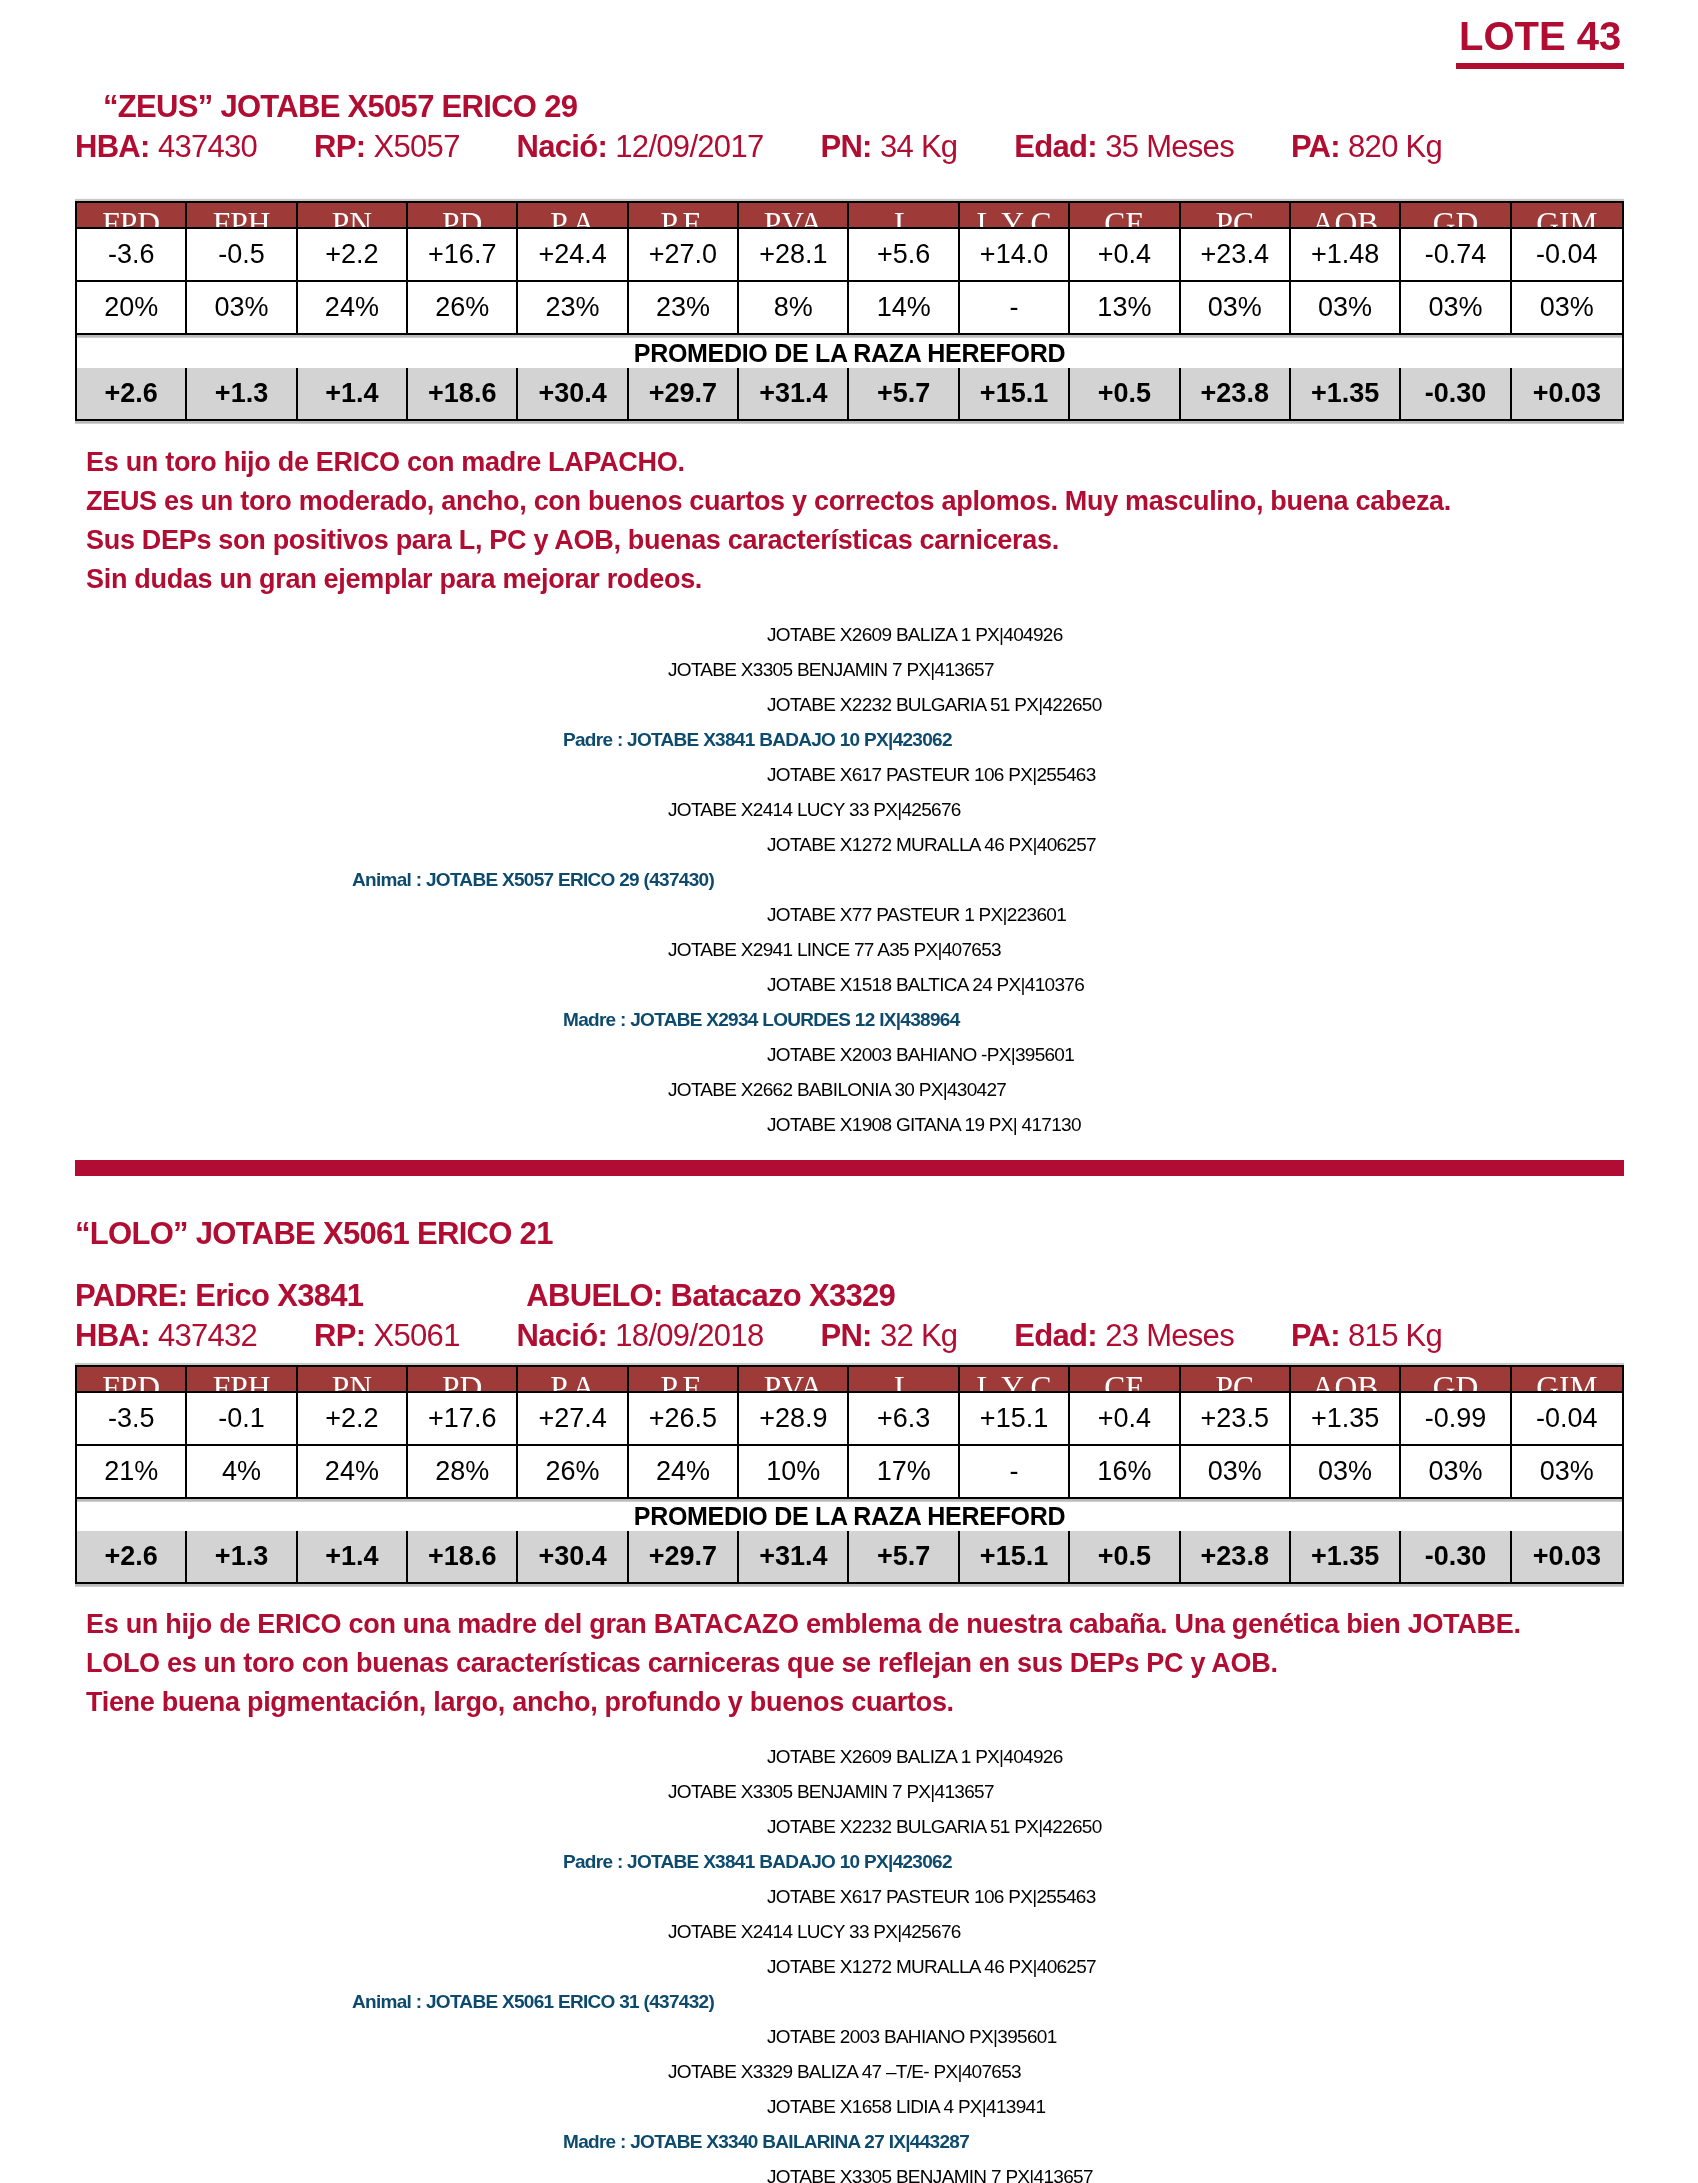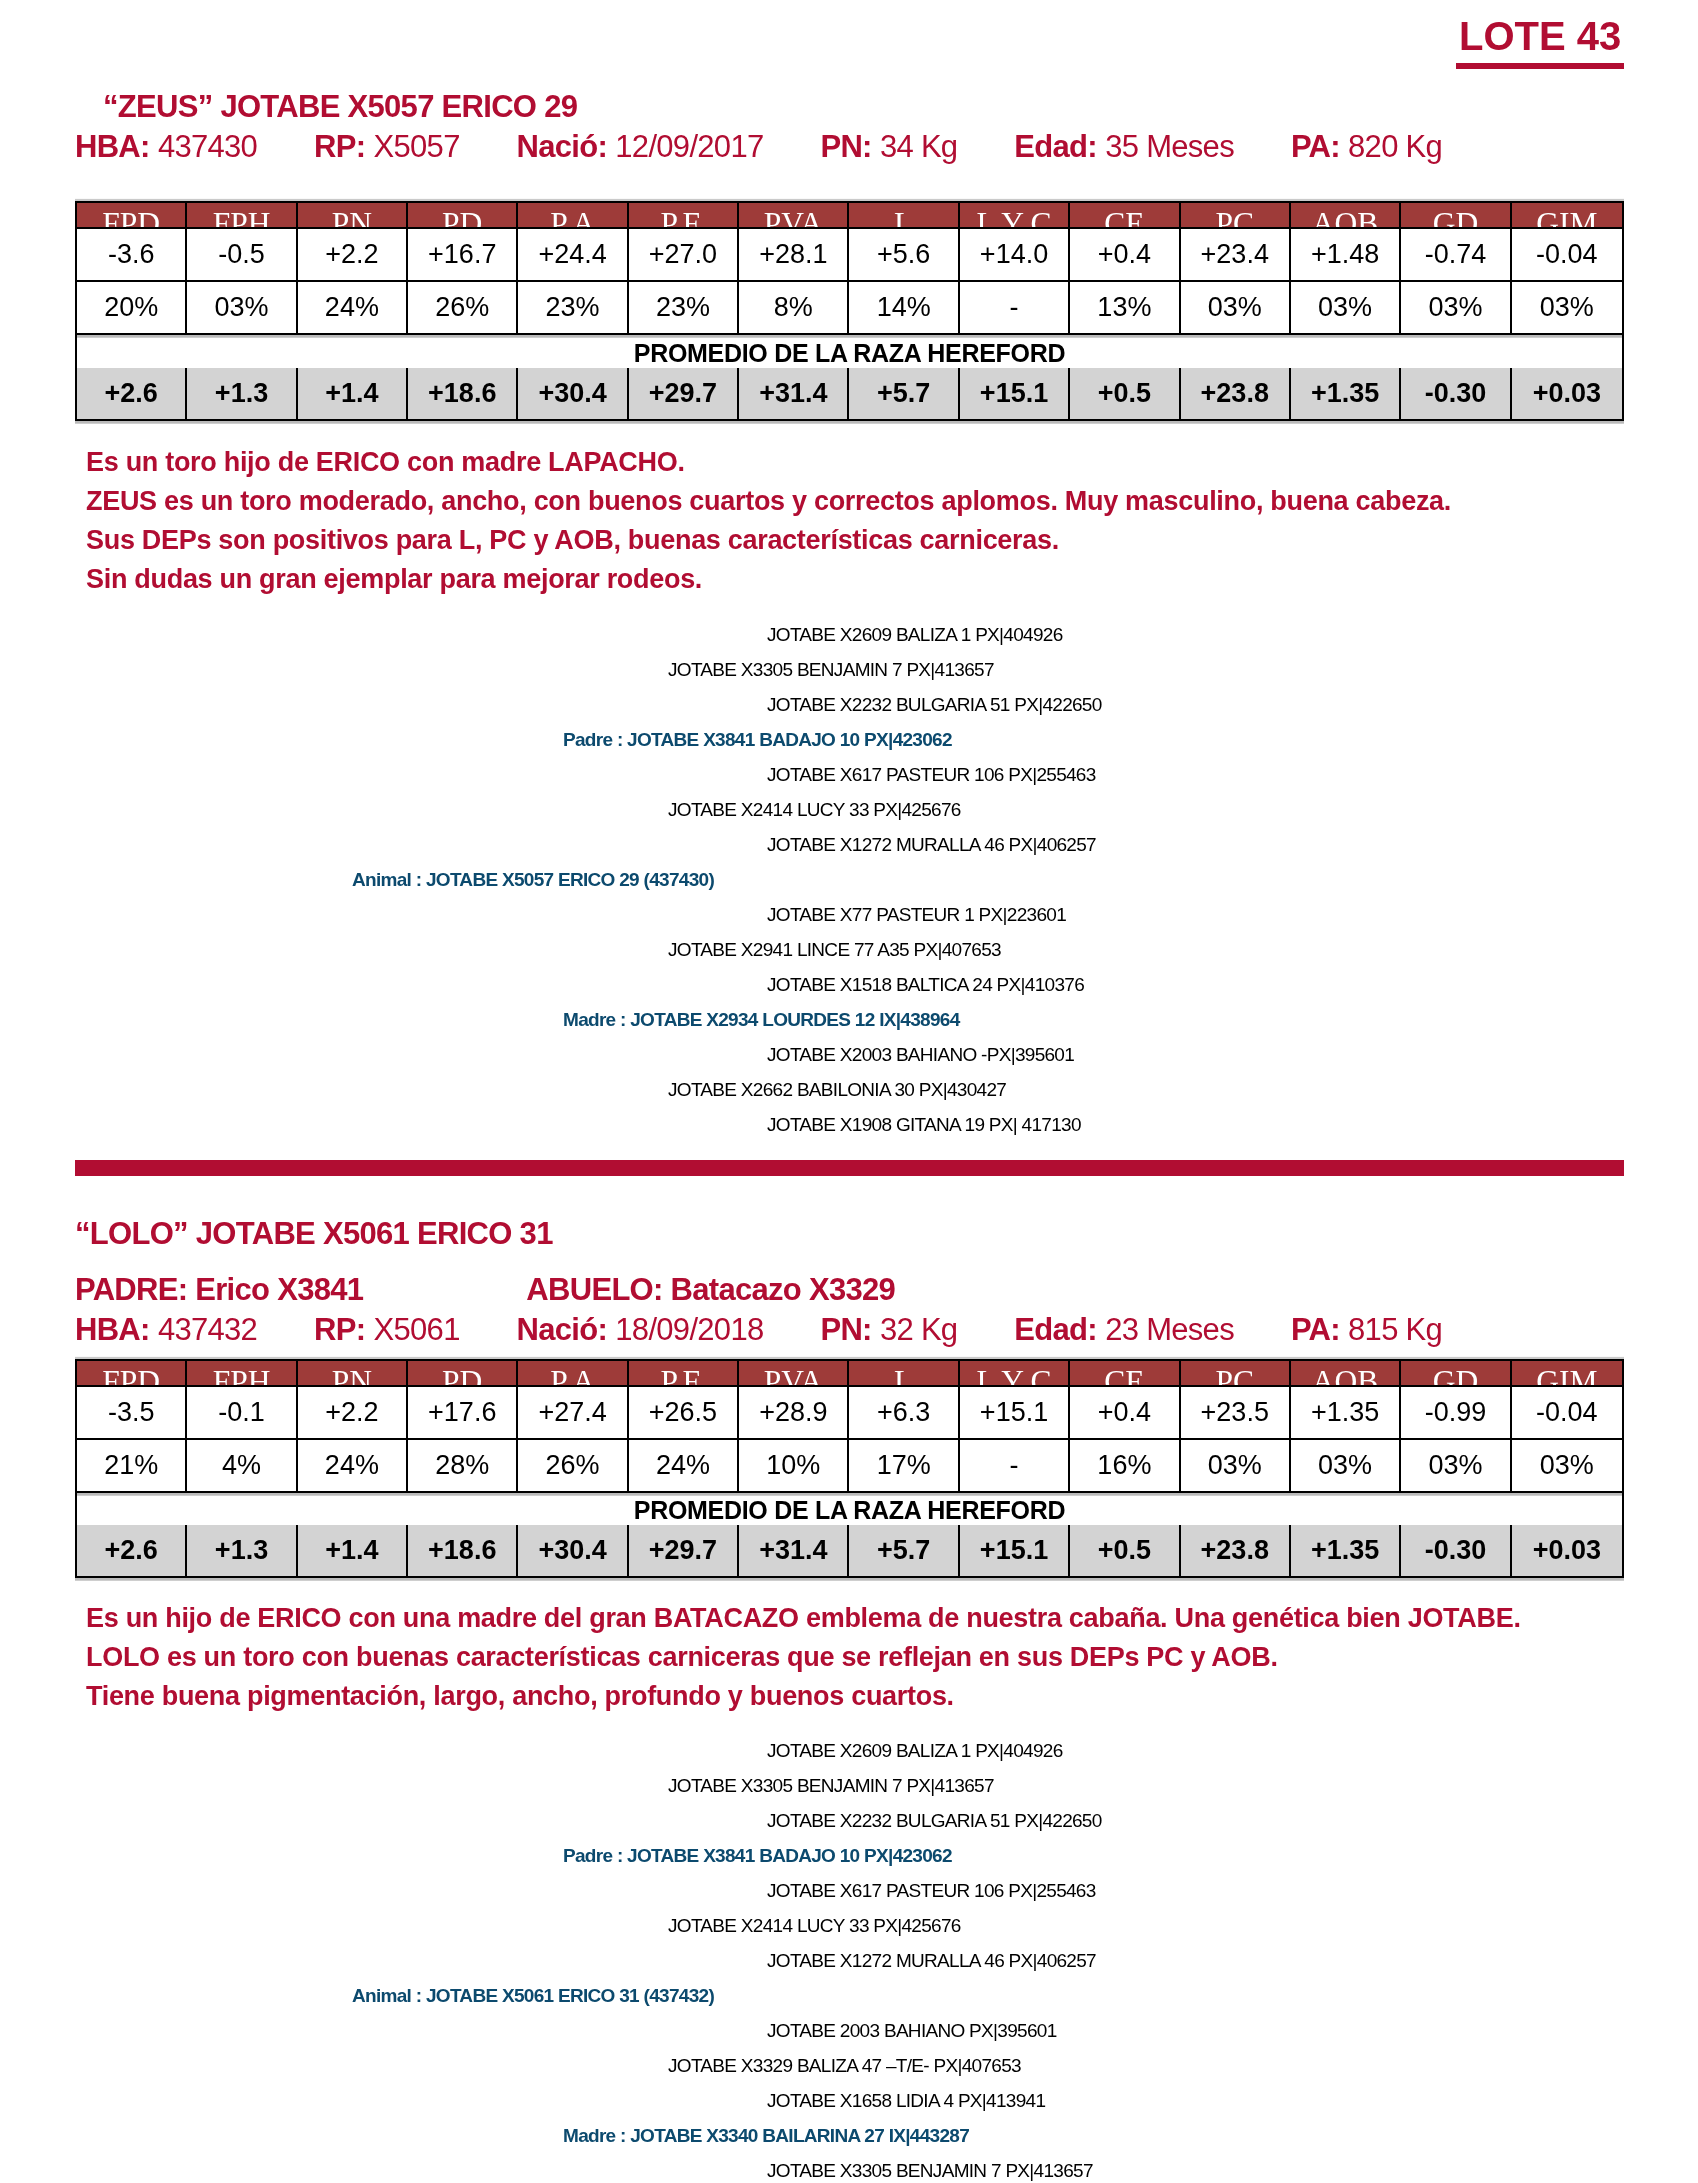--- a/index.html
+++ b/index.html
@@ -20,21 +20,21 @@
   
   .animal-name{
     color:#B10D32;font-weight:bold;font-size:31px;letter-spacing:-0.7px;
     margin:0;line-height:36px;
   }
   .sec1 .animal-name{margin-top:16.4px;margin-left:28px;}
   .parent-line{
     color:#B10D32;font-weight:bold;font-size:31px;letter-spacing:-0.7px;line-height:36px;
   }
   .sec1 .parent-line{margin-top:38px;}
-  .sec2 .parent-line{margin-top:20px;}
+  .sec2 .parent-line{margin-top:26px;}
   .pgap1{display:inline-block;width:71px;}
   .pgap2{display:inline-block;width:163px;}
   .info-line{
     color:#B10D32;font-size:31px;letter-spacing:-0.7px;line-height:36px;margin-top:4.1px;
   }
   .info-pair{margin-right:49px;white-space:nowrap;}
   .info-pair .lbl{font-weight:bold;}
   .info-pair .val{margin-left:8.2px;font-weight:normal;margin-top:40px;}
 
   
@@ -205,21 +205,21 @@
         <div class="ped-line ind-1 red">Madre : JOTABE X2934 LOURDES 12 IX|438964</div>
         <div class="ped-line ind-3">JOTABE X2003 BAHIANO -PX|395601</div>
         <div class="ped-line ind-2">JOTABE X2662 BABILONIA 30 PX|430427</div>
         <div class="ped-line ind-3">JOTABE X1908 GITANA 19 PX| 417130</div>
       </div>
   </section>
 
   <div class="divider"></div>
 
   <section class="sec2">
-    <div class="animal-name">“LOLO” JOTABE X5061 ERICO 31</div>
+    <div class="animal-name">“LOLO” JOTABE X5061 ERICO 21</div>
 
     <div class="parent-line">
       <span>PADRE: Erico X3841</span><span class="pgap2"></span><span>ABUELO: Batacazo X3329</span>
     </div>
 
     <div class="info-line">
       <span class="info-pair"><span class="lbl">HBA:</span><span class="val">437432</span></span>
       <span class="info-pair"><span class="lbl">RP:</span><span class="val">X5061</span></span>
       <span class="info-pair"><span class="lbl">Nació:</span><span class="val">18/09/2018</span></span>
       <span class="info-pair"><span class="lbl">PN:</span><span class="val">32 Kg</span></span>

